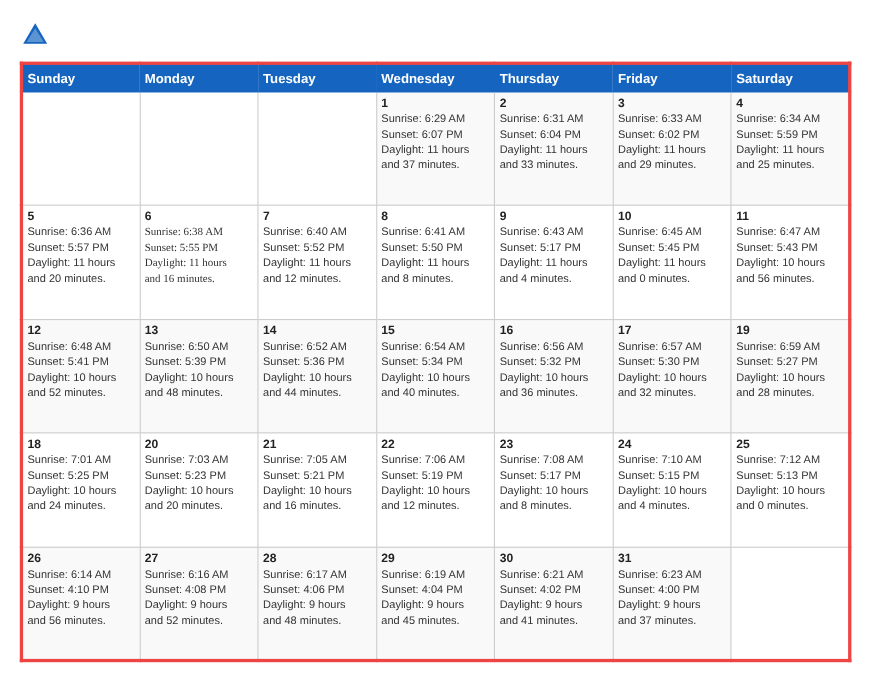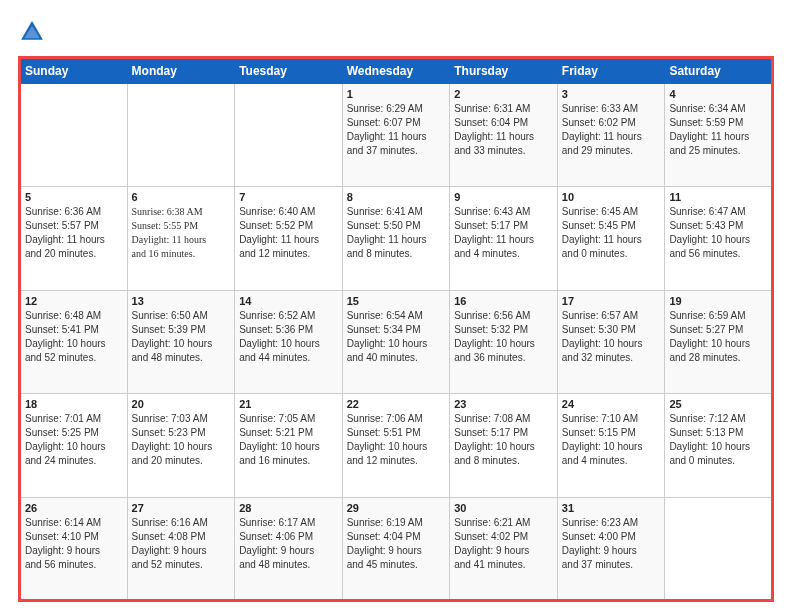--- a/index.html
+++ b/index.html
@@ -292,21 +292,21 @@
           <td>
             <span class="day-number">21</span>
             <div class="day-info" style="white-space: pre-line;">Sunrise: 7:05 AM
 Sunset: 5:21 PM
 Daylight: 10 hours
 and 16 minutes.</div>
           </td>
           <td>
             <span class="day-number">22</span>
             <div class="day-info" style="white-space: pre-line;">Sunrise: 7:06 AM
-Sunset: 5:51 PM
+Sunset: 5:19 PM
 Daylight: 10 hours
 and 12 minutes.</div>
           </td>
           <td>
             <span class="day-number">23</span>
             <div class="day-info" style="white-space: pre-line;">Sunrise: 7:08 AM
 Sunset: 5:17 PM
 Daylight: 10 hours
 and 8 minutes.</div>
           </td>

